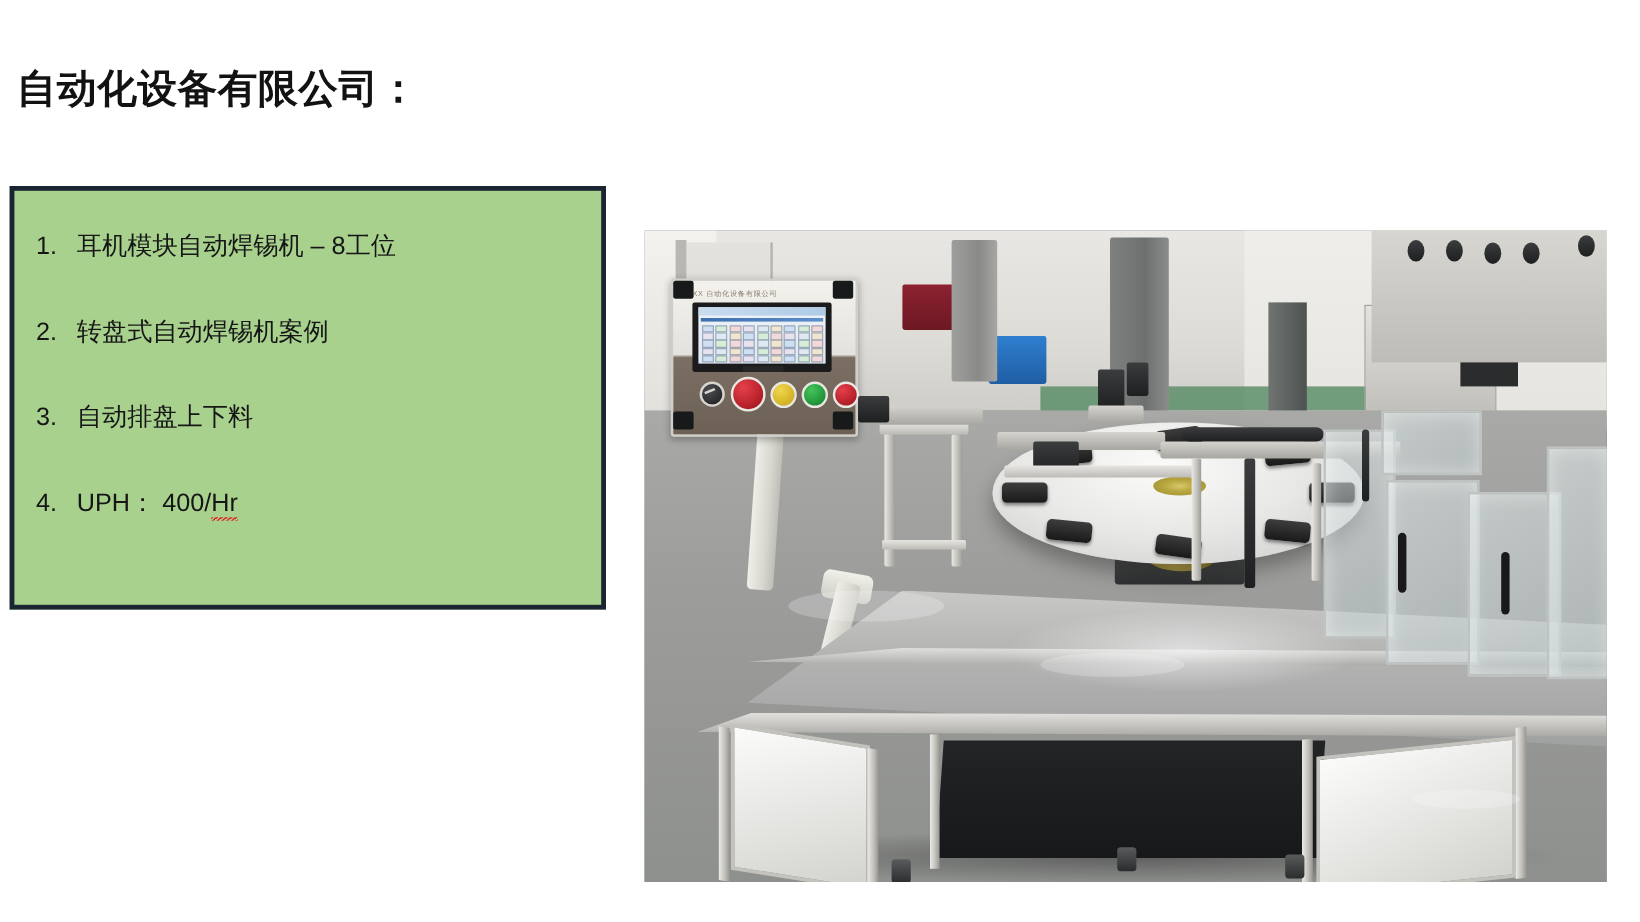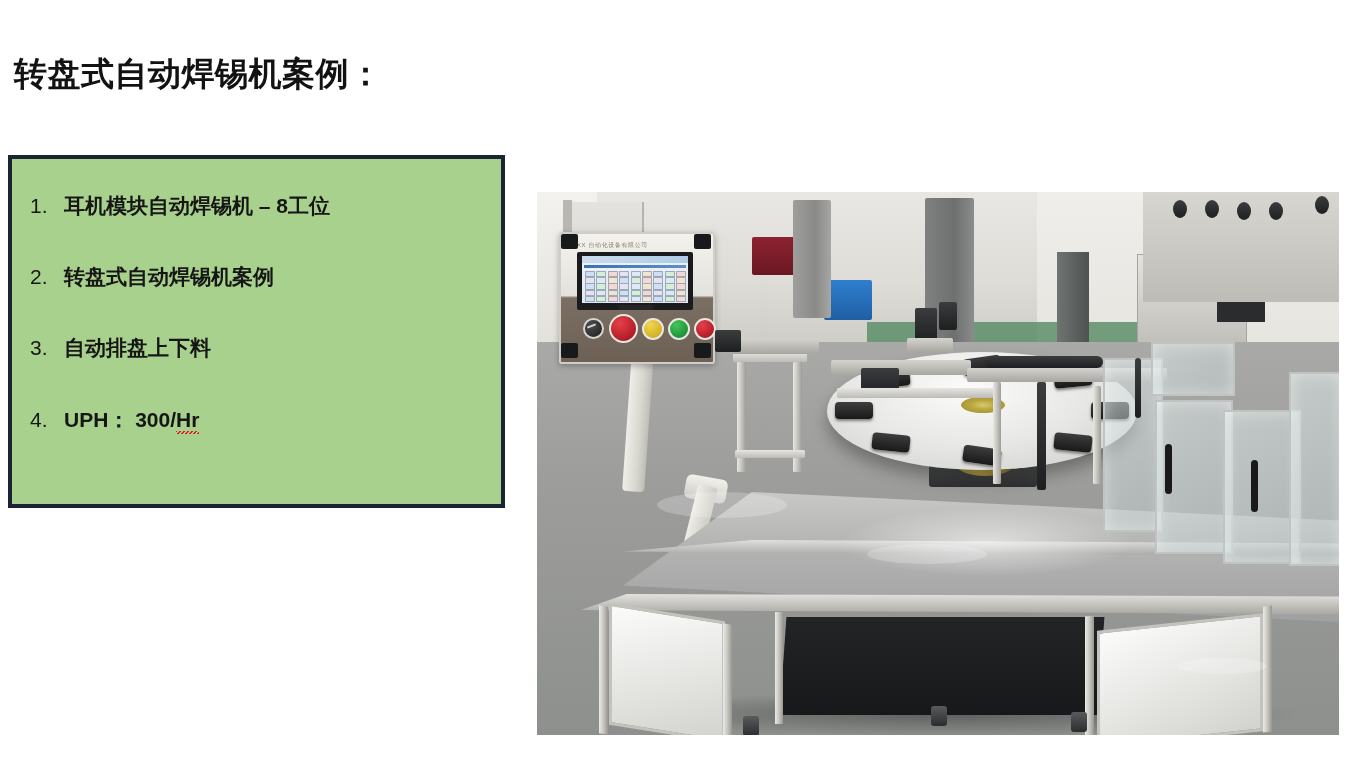--- a/index.html
+++ b/index.html
@@ -58,21 +58,20 @@
   }
   .spec-num {
     width: 42px;
     flex: 0 0 42px;
     text-align: left;
     padding-left: 8px;
     box-sizing: border-box;
   }
   .spec-text {
     flex: 1 1 auto;
-    font-weight: bold;
   }
   .spell-underline {
     background-image:
       repeating-linear-gradient(135deg,
         #e02020 0px, #e02020 1.2px,
         rgba(0,0,0,0) 1.2px, rgba(0,0,0,0) 2.6px);
     background-size: 4px 3px;
     background-repeat: repeat-x;
     background-position: 0 100%;
     padding-bottom: 3px;
@@ -377,21 +376,21 @@
     left: 60px; top: 500px; width: 700px; height: 44px;
     background: radial-gradient(ellipse at center, rgba(0,0,0,.35), rgba(0,0,0,0) 72%);
   }
   .scuff {
     position:absolute; background: rgba(255,255,255,.22); border-radius: 50%;
   }
 </style>
 </head>
 <body>
 
-<div id="slide-title">转盘式自动焊锡机案例：</div>
+<div id="slide-title">自动化设备有限公司：</div>
 
 <div id="spec-box">
   <ul id="spec-list">
 
     <li class="spec-item">
       <span class="spec-num">1.</span>
       <span class="spec-text">耳机模块自动焊锡机 – 8工位</span>
     </li>
 
     <li class="spec-item">
@@ -399,21 +398,21 @@
       <span class="spec-text">转盘式自动焊锡机案例</span>
     </li>
 
     <li class="spec-item">
       <span class="spec-num">3.</span>
       <span class="spec-text">自动排盘上下料</span>
     </li>
 
     <li class="spec-item">
       <span class="spec-num">4.</span>
-      <span class="spec-text"><span>UPH： 300/</span><span class="spell-underline">Hr</span></span>
+      <span class="spec-text"><span>UPH： 400/</span><span class="spell-underline">Hr</span></span>
     </li>
 
   </ul>
 </div>
 
 <div id="machine-photo">
 
   <div class="ph wall-back"></div>
   <div class="ph wall-right"></div>
   <div class="ph wall-left"></div>

